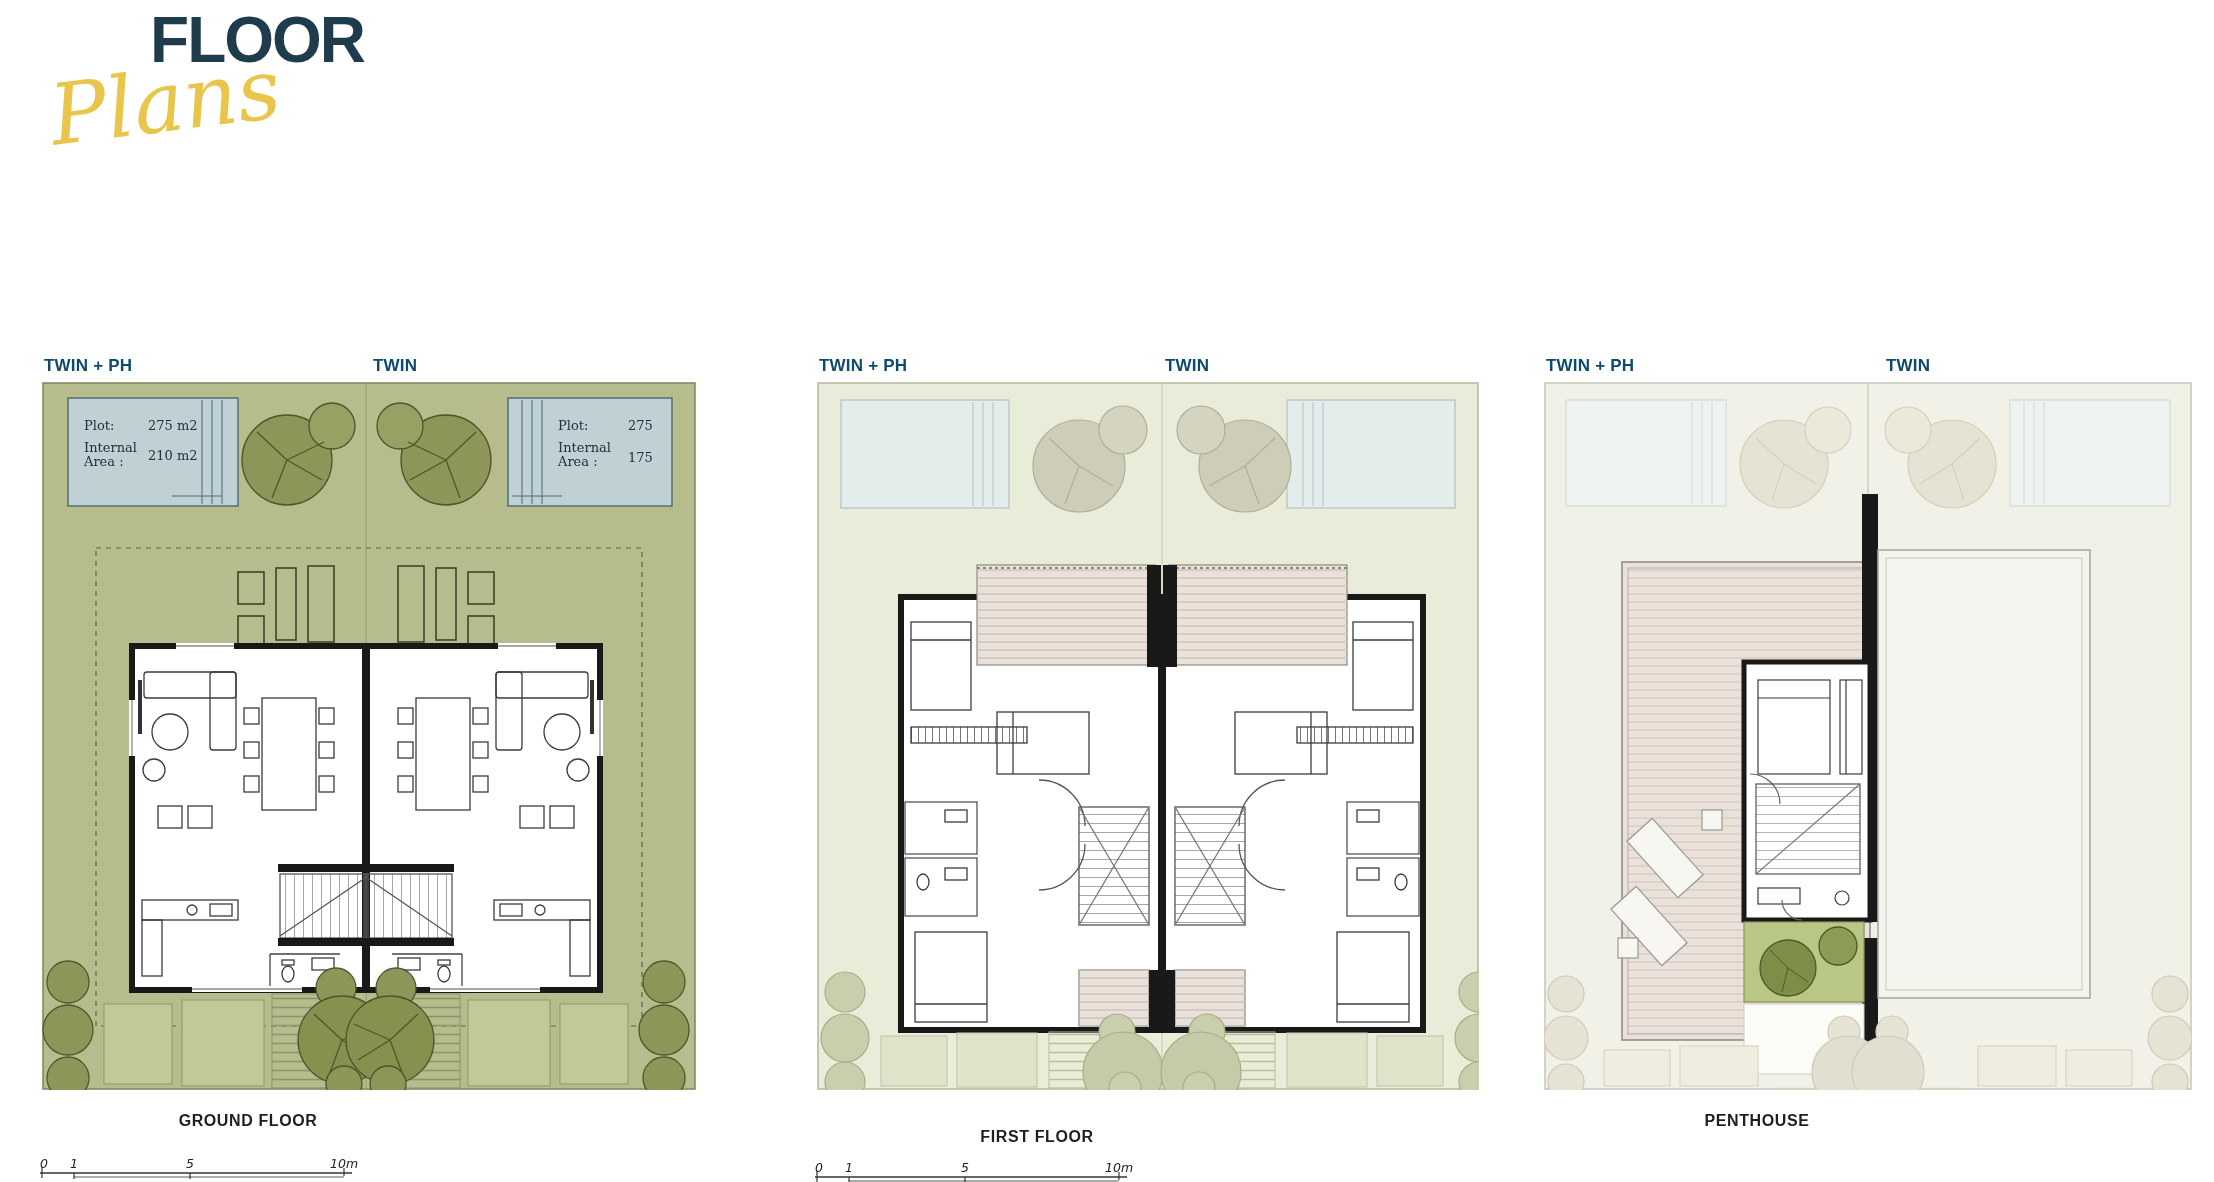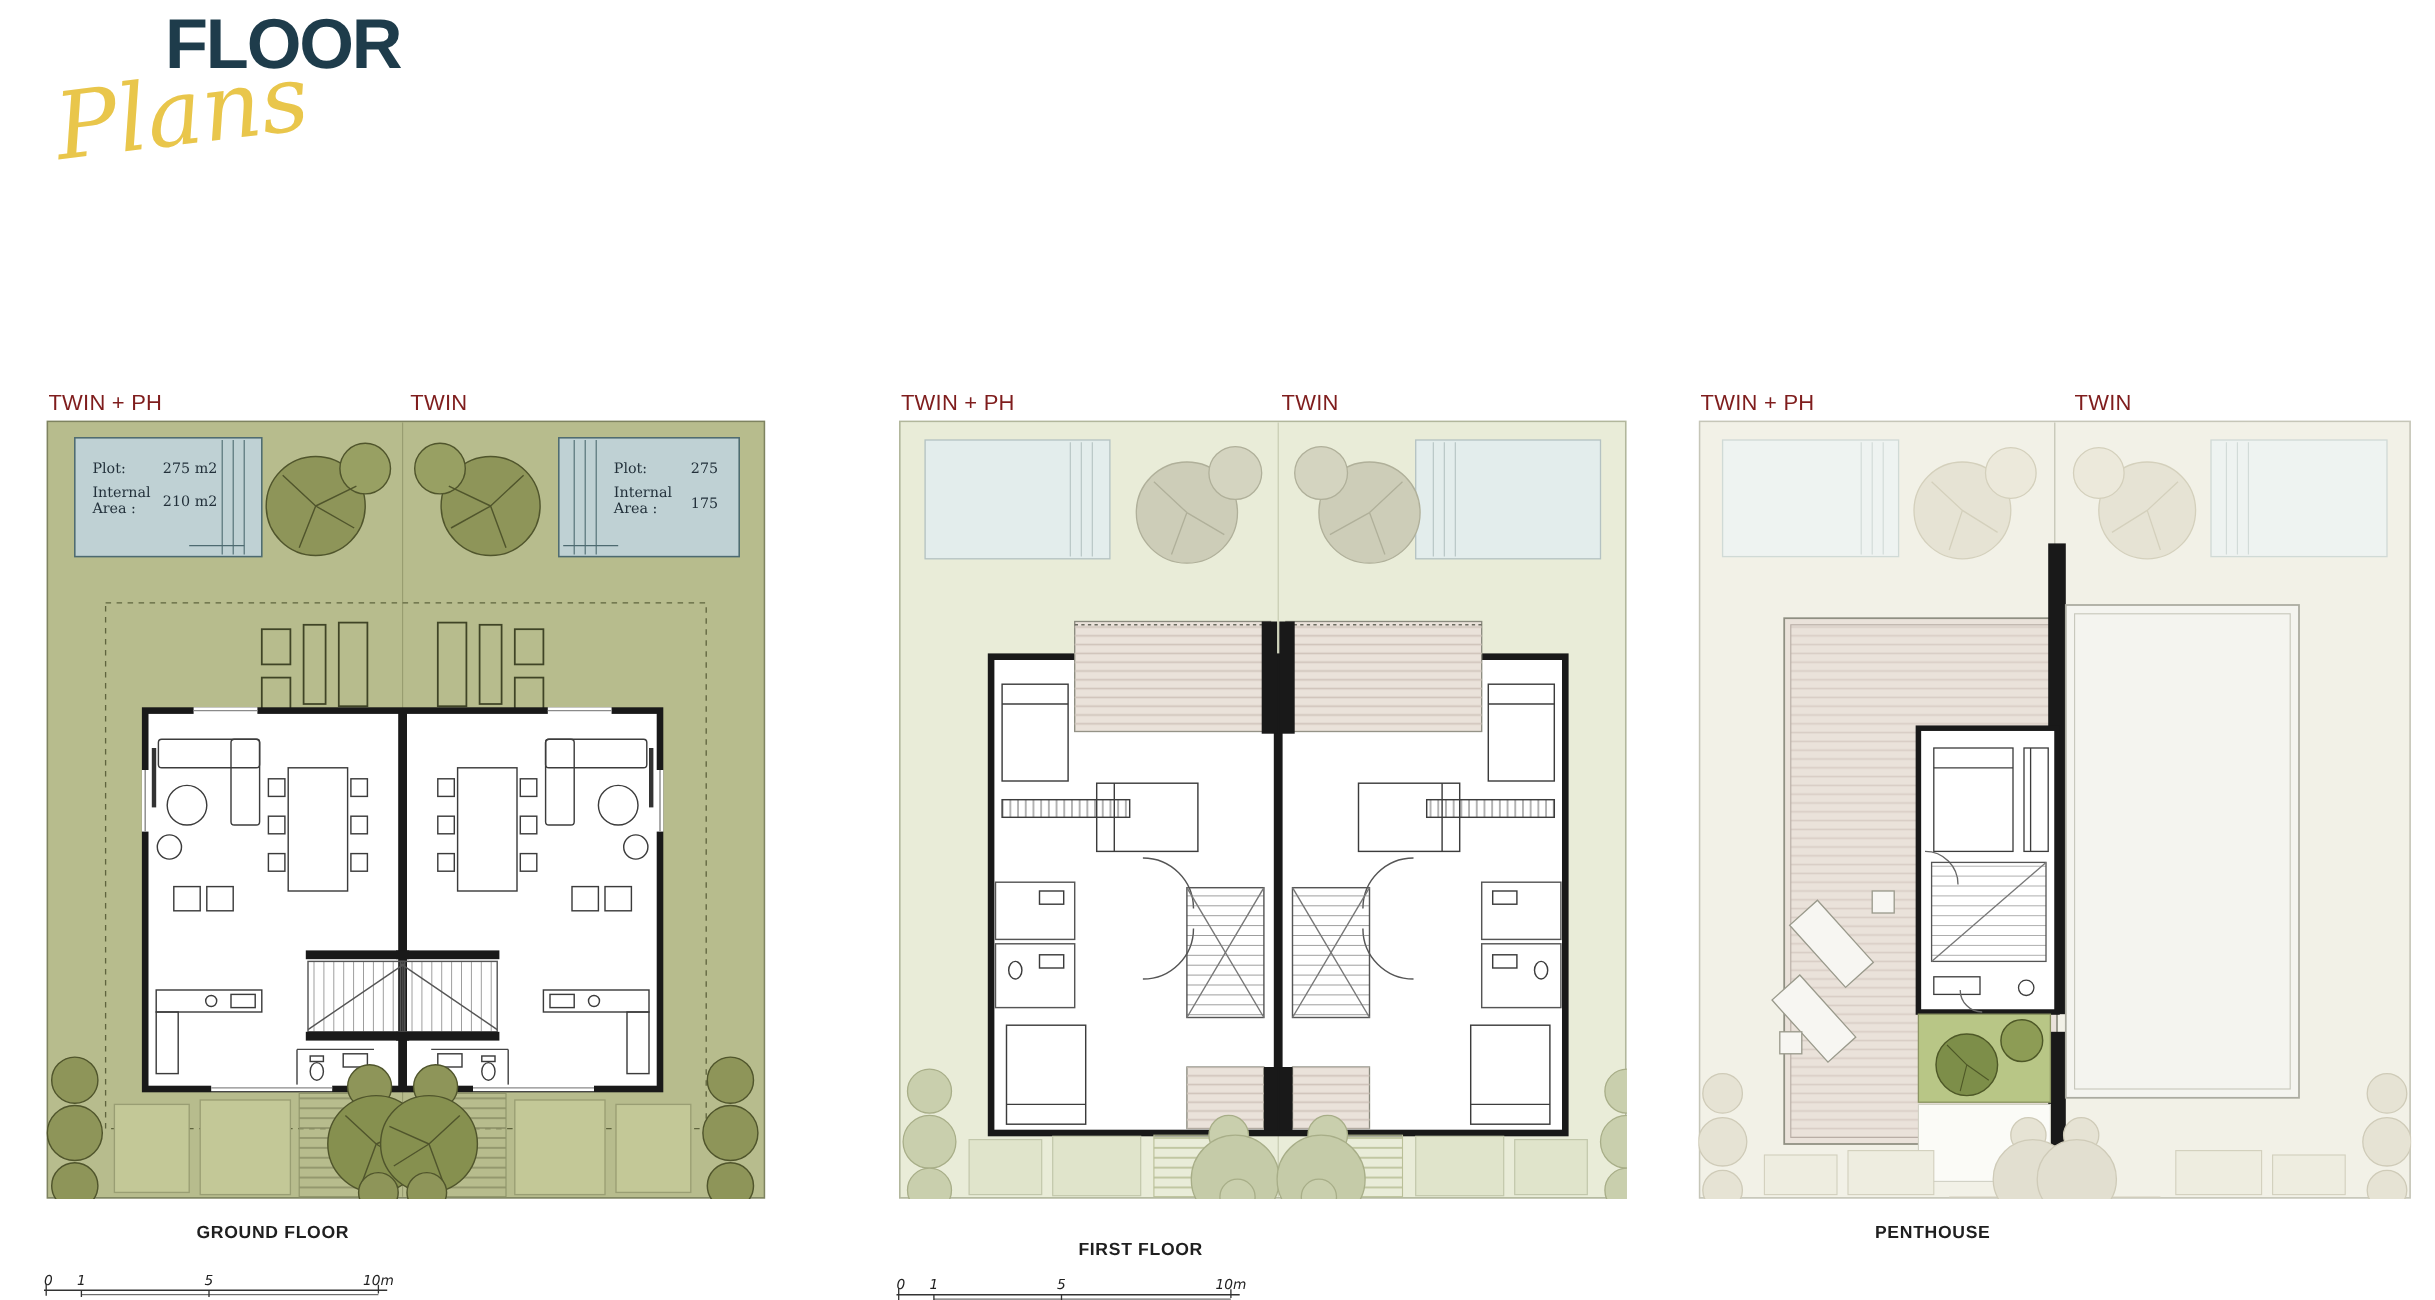--- a/index.html
+++ b/index.html
@@ -13,21 +13,21 @@
   *{margin:0;padding:0;box-sizing:border-box;}
   html,body{background:#ffffff;}
   .page{position:relative;width:2214px;height:1182px;background:#ffffff;overflow:hidden;
         font-family:"Liberation Sans",sans-serif;color:var(--text-dark);}
   .logo{position:absolute;left:24px;top:8px;width:340px;height:210px;}
   .logo-title{font-family:"Liberation Sans",sans-serif;font-weight:800;font-size:64px;
               letter-spacing:-2px;color:var(--logo-navy);line-height:1.0;text-align:right;}
   .logo-subtitle{position:absolute;left:26px;top:48px;font-family:"DejaVu Serif",serif;
               font-style:italic;font-size:84px;color:var(--logo-gold);
               transform:rotate(-7deg);line-height:1.1;}
-  .unit-label{position:absolute;top:356px;font-size:20px;font-weight:400;color:#7f1d1d;
+  .unit-label{position:absolute;top:356px;font-size:17px;font-weight:700;color:#0c4a6e;
               letter-spacing:0.2px;white-space:nowrap;}
   .plan-svg{position:absolute;top:382px;}
   .caption{position:absolute;font-size:16px;font-weight:600;letter-spacing:0.6px;
            color:var(--text-dark);transform:translateX(-50%);white-space:nowrap;}
   .scalebar{position:absolute;width:330px;height:26px;}
 </style>
 </head>
 <body>
 
 <div class="page">

